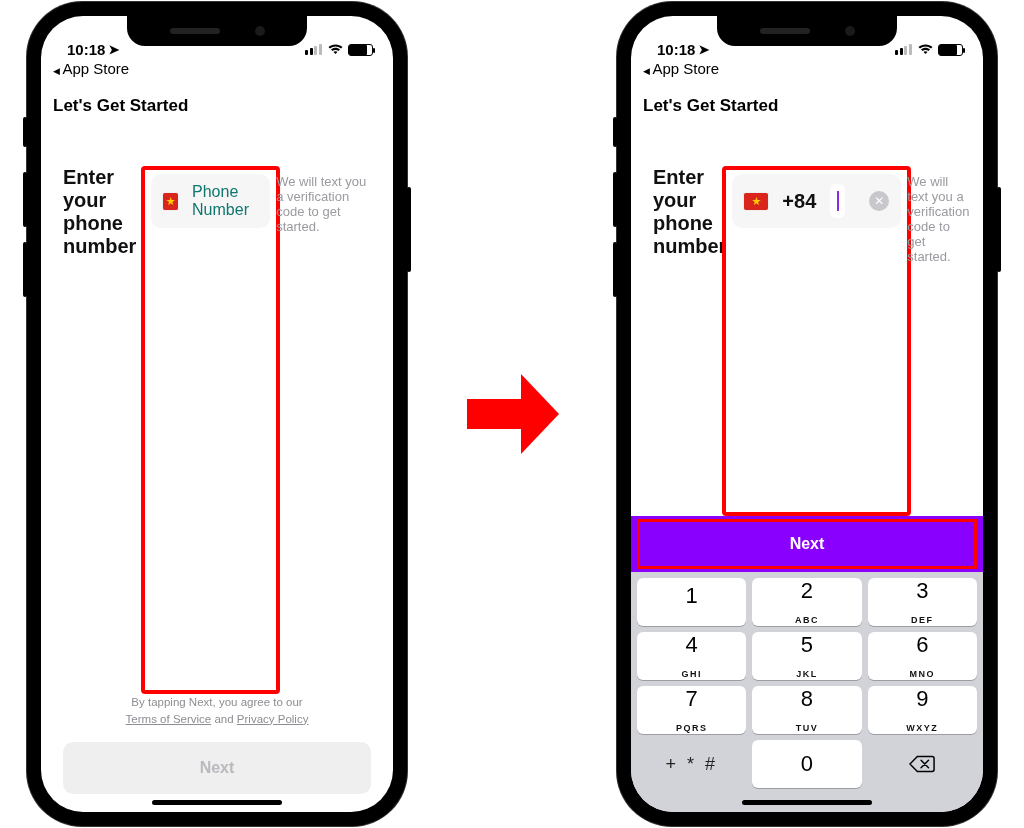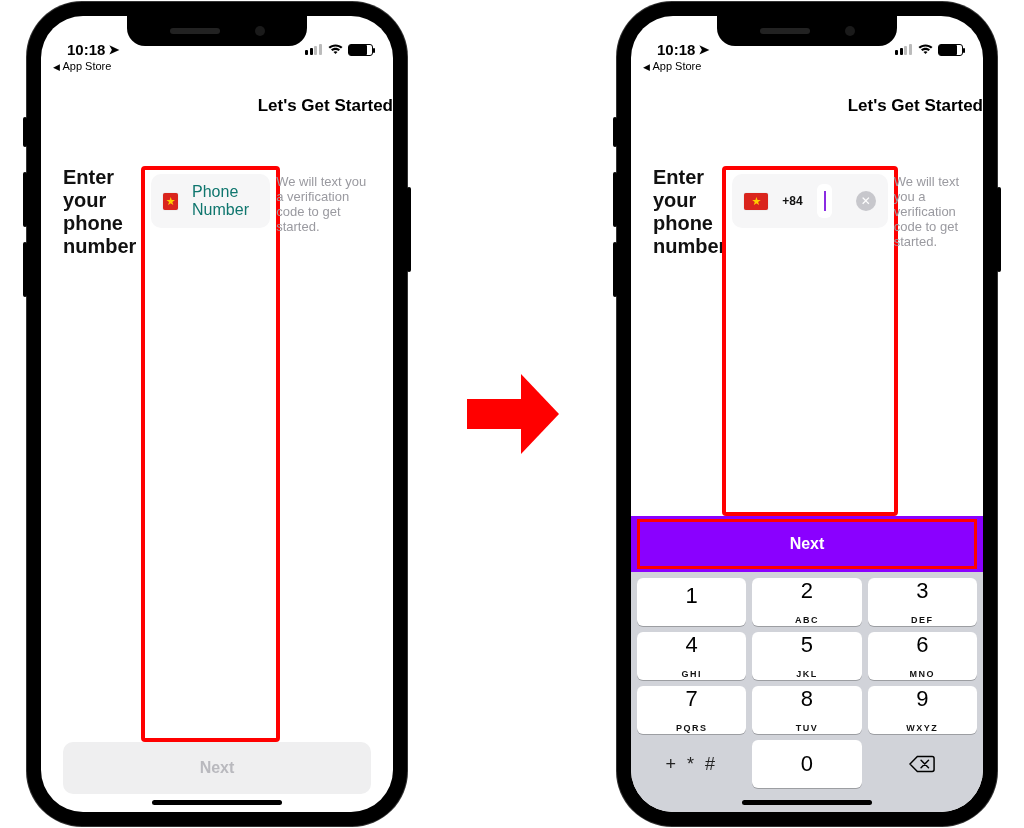--- a/index.html
+++ b/index.html
@@ -75,27 +75,27 @@
   .status-left { display:flex; align-items:center; gap:3px; }
   .status-right { display:flex; align-items:center; gap:4px; }
   .loc-arrow { display:inline-block; transform: rotate(0deg); font-size:13px; }
   .signal, .wifi, .battery { display:inline-flex; }
   .signal span { width:3px; background:#000; margin-right:1.5px; border-radius:1px; align-self:flex-end;}
   .signal span:nth-child(1){height:5px;} .signal span:nth-child(2){height:7px;background:#000;}
   .signal span:nth-child(3){height:9px;background:#bbb;} .signal span:nth-child(4){height:11px;background:#bbb;}
   .battery { width:25px; height:12px; border:1.3px solid #000; border-radius:3px; position:relative; }
   .battery::after { content:""; position:absolute; right:-3px; top:3px; width:2px; height:5px; background:#000; border-radius:1px;}
   .battery-fill { background:#000; height:100%; width:80%; border-radius:1px;}
-  .back-line { font-size:11px; padding:0 12px 4px 12px; color:#000; height:16px;}
+  .back-line { font-size:15px; padding:0 12px 4px 12px; color:#000; height:16px;}
   .back-line span::before { content:"◀ "; font-size:9px; }
   .app-title {
-    text-align: right;
+    text-align: left;
     font-size: 17px;
     font-weight: 700;
-    padding: 20px 0 12px 3px;
+    padding: 20px 0 12px 12px;
   }
   .content { flex:1; padding: 38px 22px 0 22px; display:flex; position:relative;}
   .section-heading {
     font-size: 20px;
     font-weight: 700;
     margin-bottom: 30px;
     color:#111;
   }
   .phone-input-wrap {
     border: 4px solid #f00;
@@ -116,21 +116,21 @@
   .flag {
     width: 24px; height: 17px;
     background: #da251d;
     border-radius: 2px;
     position: relative;
     display:flex; align-items:center; justify-content:center;
     font-size:11px; color:#ffcd00;
     box-shadow: 0 0 1px rgba(0,0,0,.3);
   }
   .placeholder-text { color:#0f766e; font-size:16px; font-weight:500; }
-  .input-value { color:#111; font-size:12px; font-weight:600; }
+  .input-value { color:#111; font-size:20px; font-weight:600; }
   .clear-btn {
     margin-left:auto; width:20px; height:20px; border-radius:50%;
     background:#c7c7cc; color:#fff; font-size:12px;
     display:flex; align-items:center; justify-content:center;
   }
   .hint {
     font-size: 13px;
     color: #9a9aa0;
     margin-top: 8px;
   }
@@ -239,20 +239,26 @@
         <div class="phone-input-wrap">
           <div class="phone-input">
             <span class="flag">★</span>
             <span class="placeholder-text">Phone Number</span>
           </div>
         </div>
         <div class="hint">We will text you a verification code to get started.</div>
       </div>
 
       <div class="footer">
+        <div class="legal">
+          <span>By tapping Next, you agree to our</span><br>
+          <span class="link">Terms of Service</span>
+          <span>and</span>
+          <span class="link">Privacy Policy</span>
+        </div>
         <button class="next-btn disabled">Next</button>
       </div>
       <div class="home-indicator"></div>
     </div>
   </div>
 
   <div class="arrow">
     <div class="shaft"></div>
       <div class="head"></div>
   </div>

